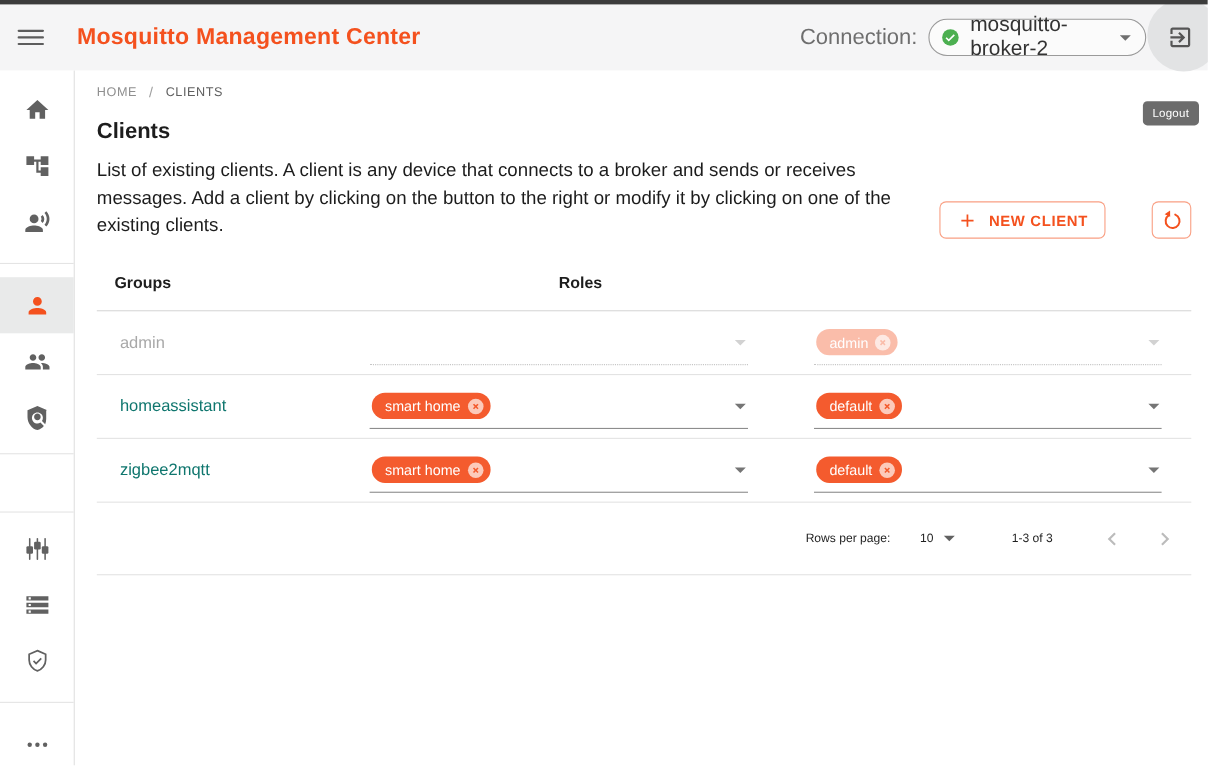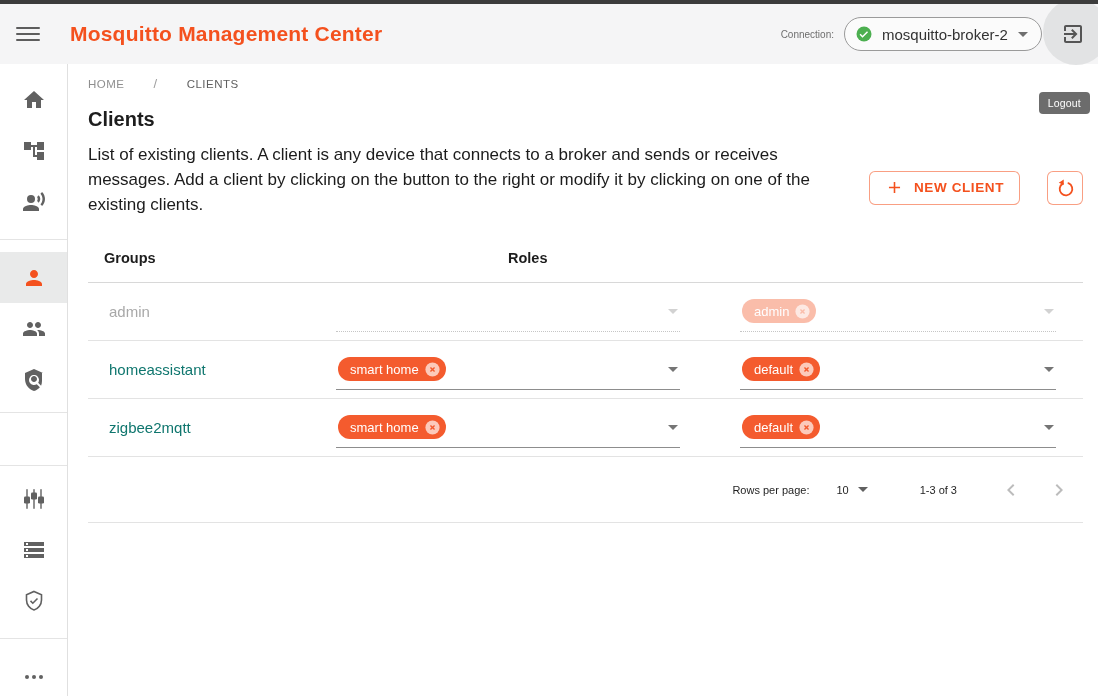--- a/index.html
+++ b/index.html
@@ -17,50 +17,50 @@
   }
   
   .top-strip{position:absolute;top:0;left:0;right:0;height:4px;background:#3c3c3c;z-index:35;}
   
   .appbar{position:absolute;top:0;left:0;right:0;height:64px;background:#f5f5f6;
     display:flex;align-items:center;padding:4px 56px 0 16px;z-index:20;}
   .hamburger{width:24px;height:24px;display:flex;flex-direction:column;justify-content:center;gap:3.5px;cursor:pointer;}
   .hamburger span{display:block;height:2.4px;background:#5d5d5d;border-radius:1px;}
   .app-title{margin-left:30px;font-size:21px;font-weight:700;color:var(--accent);letter-spacing:.2px;}
   .appbar-right{margin-left:auto;display:flex;align-items:center;gap:10px;}
-  .conn-label{font-size:10px;color:#6e6e6e;}
+  .conn-label{font-size:20px;color:#6e6e6e;}
   .conn-select{width:198px;height:34px;border:1px solid #9a9a9a;border-radius:17px;
     display:flex;align-items:center;padding:0 13px 0 10px;gap:9px;background:rgba(255,255,255,.55);cursor:pointer;}
-  .conn-select .txt{font-size:15px;color:#333;}
+  .conn-select .txt{font-size:19px;color:#333;}
   .caret{width:0;height:0;border-left:5px solid transparent;border-right:5px solid transparent;border-top:5px solid #6f6f6f;}
   .conn-select .caret{margin-left:auto;}
   .logout-ripple{position:absolute;top:-1px;right:-11px;width:66px;height:66px;border-radius:50%;
     background:#e2e3e4;z-index:40;display:flex;align-items:center;justify-content:center;cursor:pointer;}
   .logout-ripple svg{margin-right:6px;margin-top:4px;}
   .tooltip{position:absolute;top:92px;right:8px;background:rgba(97,97,97,.93);color:#fff;
     font-size:10.5px;padding:5px 9px;border-radius:4px;z-index:45;letter-spacing:.2px;}
   
   .sidebar{position:absolute;top:64px;left:0;width:68px;bottom:0;border-right:1px solid #e0e0e0;
     background:#fff;padding-top:10px;z-index:10;}
   .nav-item{height:51px;display:flex;align-items:center;justify-content:center;cursor:pointer;}
   .nav-item.selected{background:#e9eaea;}
   .nav-divider{border-top:1px solid #e4e4e4;margin:12px 0;}
   .nav-divider.tight{margin:7px 0;}
   .nav-gap{height:38px;}
   .nav-item svg{fill:#616161;}
   .nav-item.selected svg{fill:var(--accent);}
   
   .main{position:absolute;left:69px;top:64px;right:0;bottom:0;padding:12px 15px 0 19px;background:#fff;}
-  .breadcrumb{display:flex;align-items:center;gap:29px;font-size:11.5px;letter-spacing:.5px;color:#8f8f8f;}
+  .breadcrumb{display:flex;align-items:center;gap:11px;font-size:11.5px;letter-spacing:.5px;color:#8f8f8f;}
   .breadcrumb .sep{font-size:13px;color:#9e9e9e;}
   .breadcrumb .current{color:#5f5f5f;}
   .page-title{margin-top:17px;font-size:20px;font-weight:700;color:#1d1d1d;}
   .desc-row{display:flex;margin-top:11px;}
   .desc{width:750px;font-size:17px;line-height:25px;color:#1c1c1c;}
-  .actions{margin-left:auto;display:flex;gap:27px;align-items:center;padding-top:16px;}
+  .actions{margin-left:auto;display:flex;gap:42px;align-items:flex-end;padding-top:16px;}
   .btn-new{height:34px;display:inline-flex;align-items:center;gap:10px;padding:0 15px;
     border:1px solid rgba(244,81,30,.55);border-radius:6px;color:var(--accent);
     font-size:13.5px;font-weight:700;letter-spacing:.6px;background:#fff;cursor:pointer;font-family:inherit;}
   .btn-refresh{width:36px;height:34px;border:1px solid rgba(244,81,30,.55);border-radius:6px;
     display:flex;align-items:center;justify-content:center;background:#fff;cursor:pointer;}
   
   .table{margin-top:33px;}
   .thead{display:flex;height:33px;align-items:flex-start;border-bottom:1px solid #d8d8d8;
     font-size:14.5px;font-weight:700;color:#1d1d1d;}
   .col-name{width:232px;padding-left:21px;}

